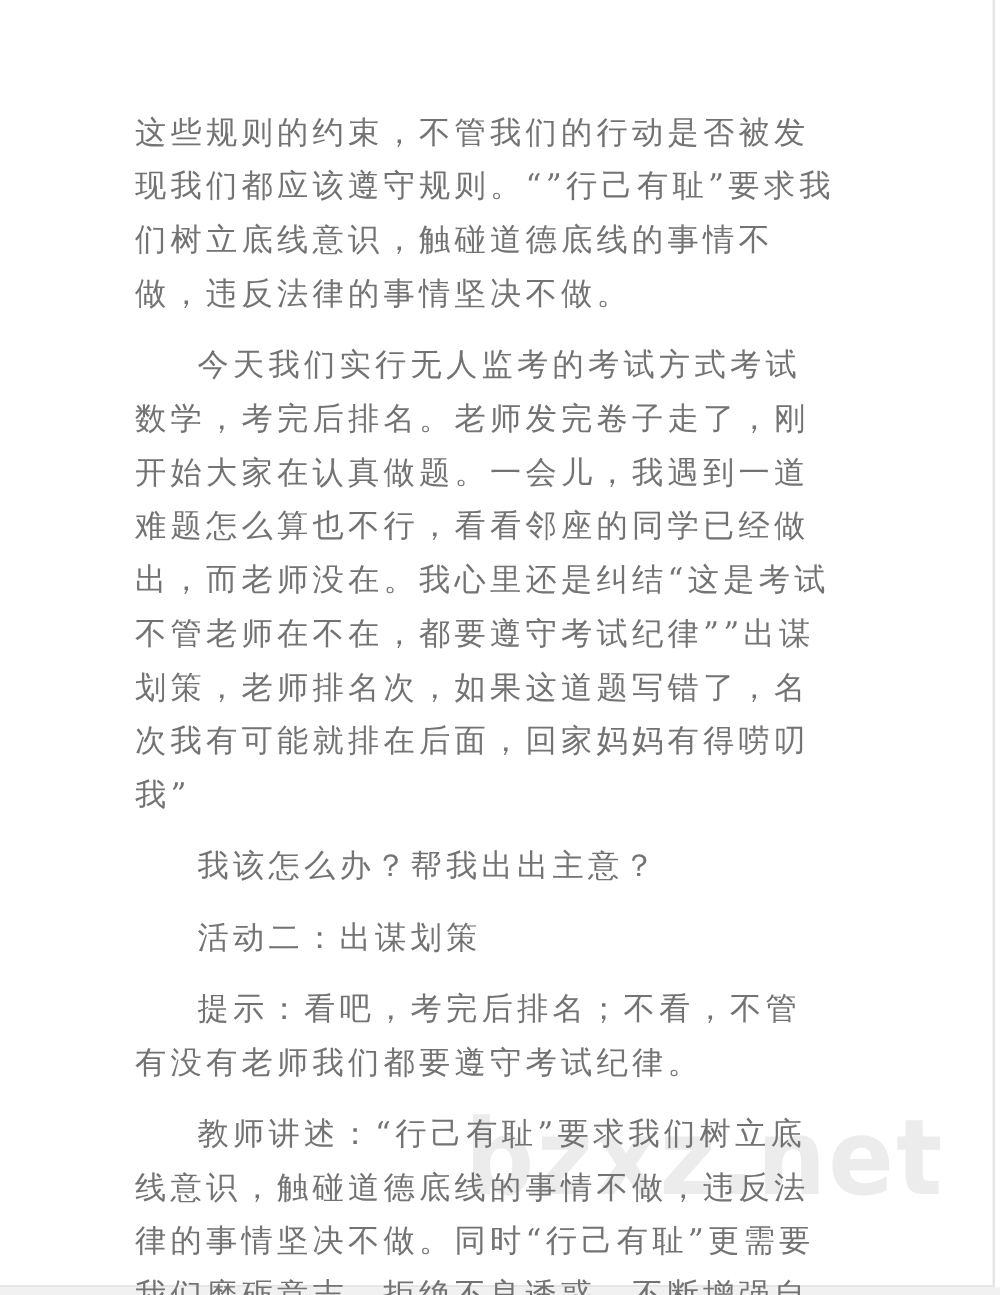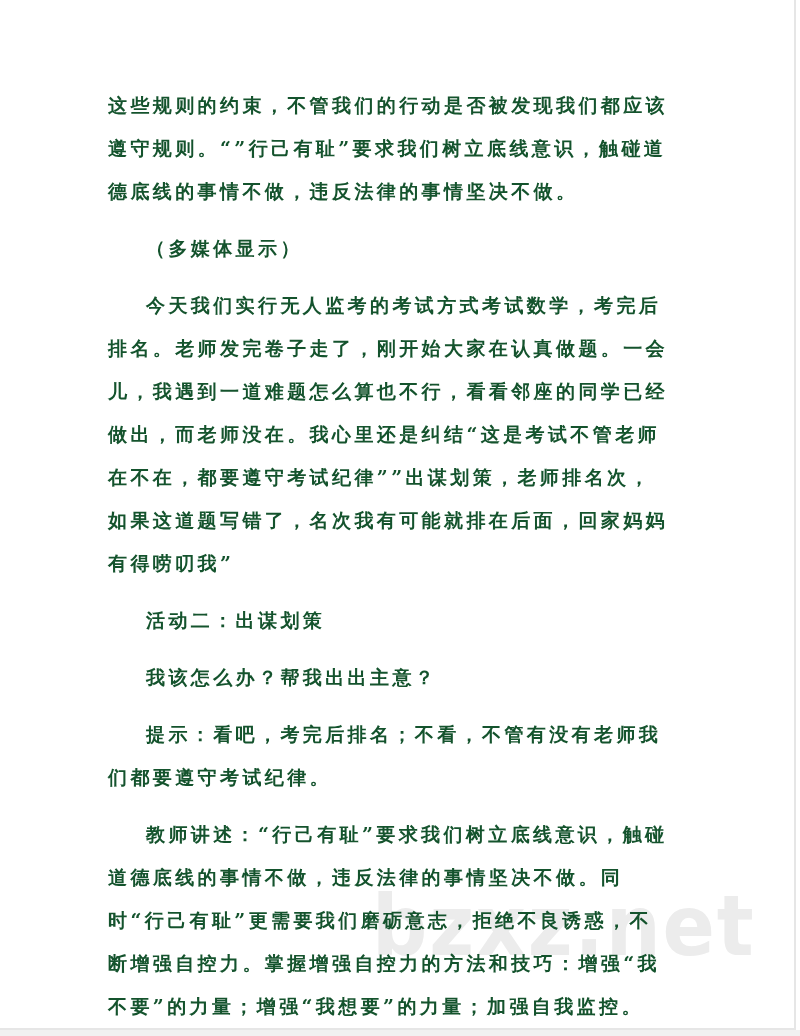--- a/index.html
+++ b/index.html
@@ -35,26 +35,25 @@
       background: #f1f1f1;
     }
     .content {
       position: absolute;
       left: 108px;
       top: 84px;
       width: 560px;
     }
     .para {
       margin: 0;
-      font-size: 19px;
+      font-size: 25px;
       line-height: 43px;
       letter-spacing: 3.4px;
       word-break: break-all;
-      color: #14532d;
-      font-weight: bold;
+      color: #737373;
     }
     .indent {
       text-indent: 2em;
     }
     .gap {
       margin-top: 14px;
     }
     .watermark {
       position: absolute;
       left: 372px;
@@ -74,21 +73,20 @@
     .content { z-index: 1; }
   </style>
 </head>
 <body>
 
 <div class="page">
   <div class="watermark">bzxz.net</div>
 
   <div class="content">
     <p class="para">这些规则的约束，不管我们的行动是否被发现我们都应该遵守规则。“”行己有耻”要求我们树立底线意识，触碰道德底线的事情不做，违反法律的事情坚决不做。</p>
-    <p class="para indent gap">（多媒体显示）</p>
     <p class="para indent gap">今天我们实行无人监考的考试方式考试数学，考完后排名。老师发完卷子走了，刚开始大家在认真做题。一会儿，我遇到一道难题怎么算也不行，看看邻座的同学已经做出，而老师没在。我心里还是纠结“这是考试不管老师在不在，都要遵守考试纪律””出谋划策，老师排名次，如果这道题写错了，名次我有可能就排在后面，回家妈妈有得唠叨我”</p>
+    <p class="para indent gap">我该怎么办？帮我出出主意？</p>
     <p class="para indent gap">活动二：出谋划策</p>
-    <p class="para indent gap">我该怎么办？帮我出出主意？</p>
     <p class="para indent gap">提示：看吧，考完后排名；不看，不管有没有老师我们都要遵守考试纪律。</p>
     <p class="para indent gap">教师讲述：“行己有耻”要求我们树立底线意识，触碰道德底线的事情不做，违反法律的事情坚决不做。同时“行己有耻”更需要我们磨砺意志，拒绝不良诱惑，不断增强自控力。掌握增强自控力的方法和技巧：增强“我不要”的力量；增强“我想要”的力量；加强自我监控。</p>
   </div>
 </div>
 <div class="page-footer-shadow"></div>
 
 </body></html>

